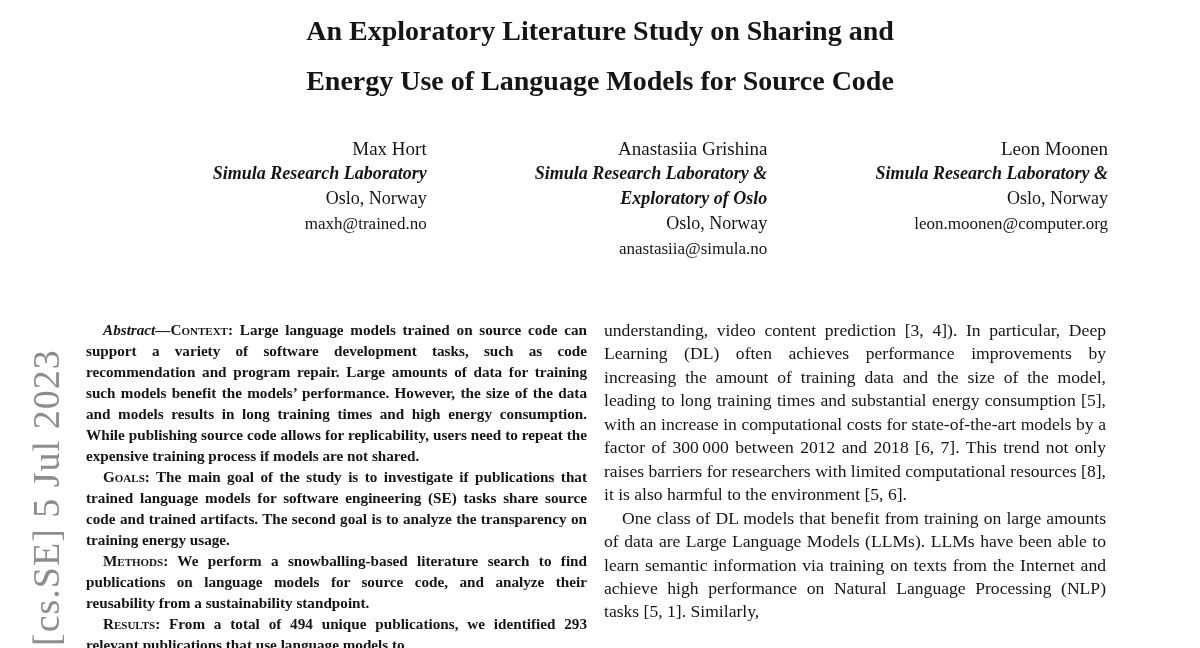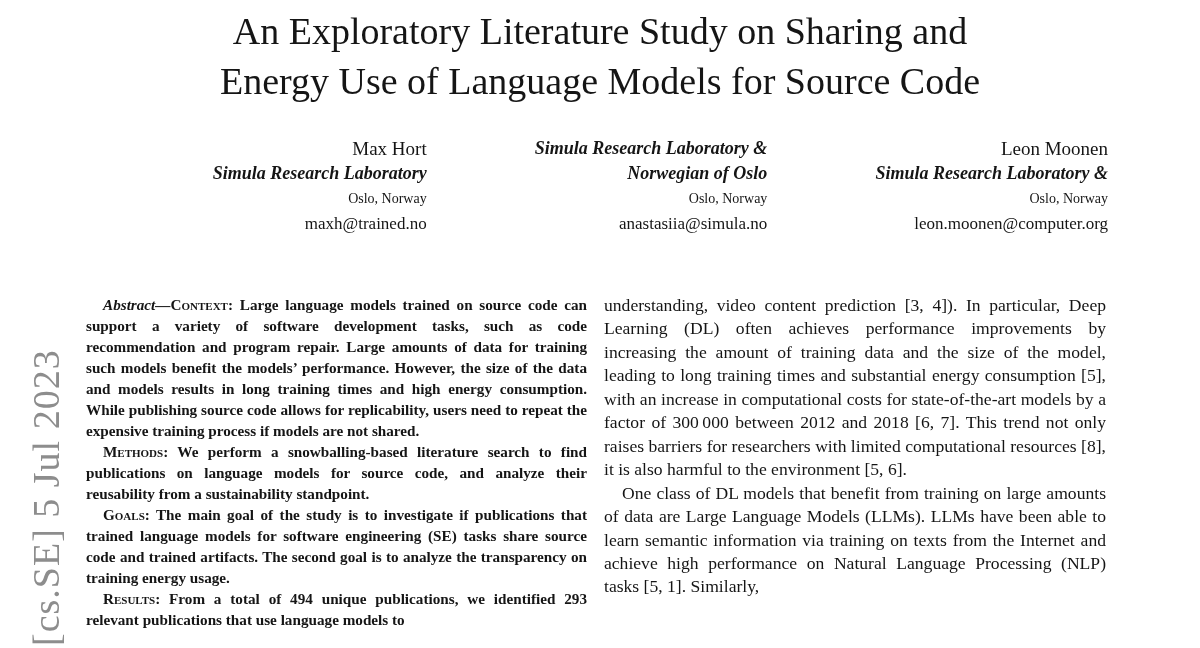--- a/index.html
+++ b/index.html
@@ -21,36 +21,36 @@
     white-space: nowrap;
     font-size: 38px;
     letter-spacing: 1px;
     color: #8d8d8d;
   }
 
   
   .title {
     margin-top: 6px;
     text-align: center;
-    font-size: 38px;
-    font-weight: normal;
+    font-size: 28px;
+    font-weight: bold;
     line-height: 50px;
   }
   .title span { display: block; }
 
   
   .authors {
     display: flex;
     margin: 30px 92px 0 86px;
     text-align: right;
   }
   .author { flex: 1; line-height: 25px; }
   .author .name  { font-size: 19px; }
   .author .affil { font-size: 18px; font-style: italic; font-weight: bold; }
-  .author .loc   { font-size: 14px; }
+  .author .loc   { font-size: 18px; }
   .author .email { font-size: 17px; }
 
   
   .columns {
     display: flex;
     margin-top: 58px;
     padding: 0 95px 0 86px;
     gap: 17px;
   }
   .col { text-align: justify; hyphens: auto; -webkit-hyphens: auto; }
@@ -85,41 +85,42 @@
 
 <div class="authors">
   <div class="author">
     <div class="name">Max Hort</div>
     <div class="affil">Simula Research Laboratory</div>
     <div class="affil"></div>
     <div class="loc">Oslo, Norway</div>
     <div class="email">maxh@trained.no</div>
   </div>
   <div class="author">
+    <div class="name">Anastasiia Grishina</div>
     <div class="affil">Simula Research Laboratory &amp;</div>
-    <div class="affil">Norwegian of Oslo</div>
+    <div class="affil">Exploratory of Oslo</div>
     <div class="loc">Oslo, Norway</div>
     <div class="email">anastasiia@simula.no</div>
   </div>
   <div class="author">
     <div class="name">Leon Moonen</div>
     <div class="affil">Simula Research Laboratory &amp;</div>
     <div class="loc">Oslo, Norway</div>
     <div class="email">leon.moonen@computer.org</div>
   </div>
 </div>
 
 <div class="columns">
   <div class="col col-left">
     <p><span class="lead">Abstract—</span><span class="sc">Context:</span>
       <span>Large language models trained on source code can support a variety of software development tasks, such as code recommendation and program repair. Large amounts of data for training such models benefit the models’ performance. However, the size of the data and models results in long training times and high energy consumption. While publishing source code allows for replicability, users need to repeat the expensive training process if models are not shared.</span></p>
+    <p><span class="sc">Goals:</span>
+      <span>The main goal of the study is to investigate if publications that trained language models for software engineering (SE) tasks share source code and trained artifacts. The second goal is to analyze the transparency on training energy usage.</span></p>
     <p><span class="sc">Methods:</span>
       <span>We perform a snowballing-based literature search to find publications on language models for source code, and analyze their reusability from a sustainability standpoint.</span></p>
-    <p><span class="sc">Goals:</span>
-      <span>The main goal of the study is to investigate if publications that trained language models for software engineering (SE) tasks share source code and trained artifacts. The second goal is to analyze the transparency on training energy usage.</span></p>
     <p><span class="sc">Results:</span>
       <span>From a total of 494 unique publications, we identified 293 relevant publications that use language models to</span></p>
   </div>
   <div class="col col-right">
     <p>understanding, video content prediction [3, 4]). In particular, Deep Learning (DL) often achieves performance improvements by increasing the amount of training data and the size of the model, leading to long training times and substantial energy consumption [5], with an increase in computational costs for state-of-the-art models by a factor of 300 000 between 2012 and 2018 [6, 7]. This trend not only raises barriers for researchers with limited computational resources [8], it is also harmful to the environment [5, 6].</p>
     <p class="indent">One class of DL models that benefit from training on large amounts of data are Large Language Models (LLMs). LLMs have been able to learn semantic information via training on texts from the Internet and achieve high performance on Natural Language Processing (NLP) tasks [5, 1]. Similarly,</p>
   </div>
 </div>
 
 </body></html>

